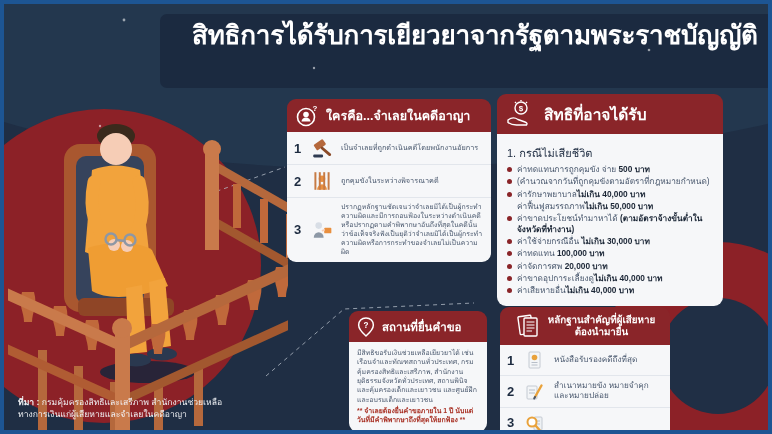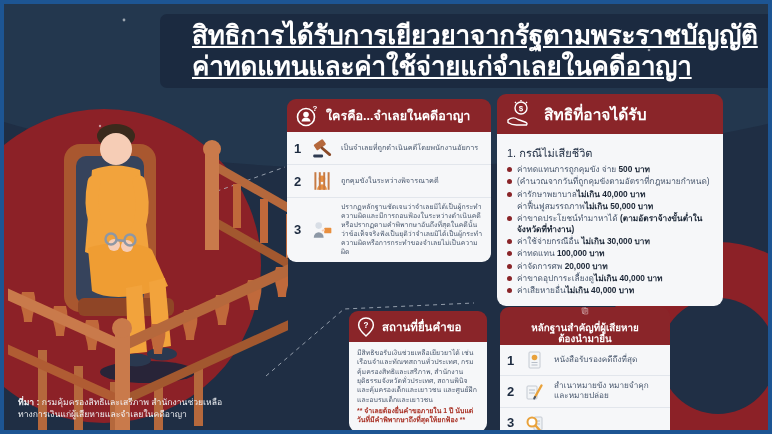--- a/index.html
+++ b/index.html
@@ -5,21 +5,21 @@
   html,body{margin:0;padding:0;background:#0d1524;}
   .stage{
     position:relative;width:772px;height:434px;box-sizing:border-box;
     background:#23374e;border:4px solid #1d5593;overflow:hidden;
     font-family:"Liberation Sans",sans-serif;
   }
   .bg-svg{position:absolute;left:0;top:0;z-index:0;}
   .illus{position:absolute;left:4px;top:88px;z-index:1;}
 
   .title{position:absolute;left:188px;top:16px;z-index:2;color:#ffffff;font-weight:bold;
-         font-size:26px;line-height:1.18;white-space:nowrap;letter-spacing:-.2px;text-decoration:underline;}
+         font-size:26px;line-height:1.18;white-space:nowrap;letter-spacing:-.2px;}
 
   .card{position:absolute;z-index:3;}
   .card-header{background:#8a2529;color:#fff;display:flex;align-items:center;gap:7px;
                font-weight:bold;border-radius:9px 9px 0 0;padding:0 8px;}
   .card-body{background:#f6f7f9;border-radius:0 0 9px 9px;color:#46556b;}
 
   
   .card-defendant{left:283px;top:95px;width:204px;}
   .card-defendant .card-header{height:33px;font-size:12.5px;}
   .row{display:grid;grid-template-columns:13px 26px 1fr;align-items:center;gap:4px;
@@ -41,21 +41,21 @@
 
   
   .card-where{left:345px;top:307px;width:138px;}
   .card-where .card-header{height:31px;font-size:11.5px;}
   .card-where .card-body{padding:6px 8px 7px 8px;font-size:6.9px;line-height:1.35;}
   .card-where .note{color:#a93226;font-weight:bold;margin-top:2px;}
 
   
   .card-evidence{left:496px;top:303px;width:170px;}
   .card-evidence .card-header{height:38px;font-size:9.8px;justify-content:center;text-align:center;
-                              flex-direction:column;}
+                              flex-direction:row;}
   .card-evidence .hdr-lines{line-height:1.18;}
   .card-evidence .row .txt{font-size:8.2px;line-height:1.25;}
 
   .footer{position:absolute;left:14px;top:392px;width:222px;z-index:3;color:#f2f4f7;
           font-size:8.6px;line-height:1.45;}
   .footer b{font-weight:bold;}
 </style>
 </head>
 <body>
 
@@ -140,21 +140,20 @@
       <polygon points="114,248 300,163 300,175 114,260" fill="#b5683c"></polygon>
       <polygon points="-10,248 114,304 114,314 -10,258" fill="#b05c33"></polygon>
       <polygon points="114,304 300,219 300,229 114,314" fill="#a2582f"></polygon>
       <rect x="107" y="240" width="15" height="106" fill="#c97a4b"></rect>
       <circle cx="114" cy="236" r="10" fill="#c97a4b"></circle>
     </g>
   </svg>
 
   <div class="title">
     <div>สิทธิการได้รับการเยียวยาจากรัฐตามพระราชบัญญัติ</div>
-    <div>ค่าทดแทนและค่าใช้จ่ายแก่จำเลยในคดีอาญา</div>
   </div>
 
   <div class="card card-defendant">
     <div class="card-header">
       <svg width="24" height="24" viewBox="0 0 24 24">
         <circle cx="11" cy="13" r="8.5" stroke="#fff" stroke-width="1.6" fill="none"></circle>
         <circle cx="11" cy="10.5" r="2.8" fill="#fff"></circle>
         <path d="M6.5,17.5 a4.5,4 0 0 1 9,0 z" fill="#fff"></path>
         <text x="20" y="7" font-size="8" fill="#fff" font-weight="bold" text-anchor="middle">?</text>
       </svg>

